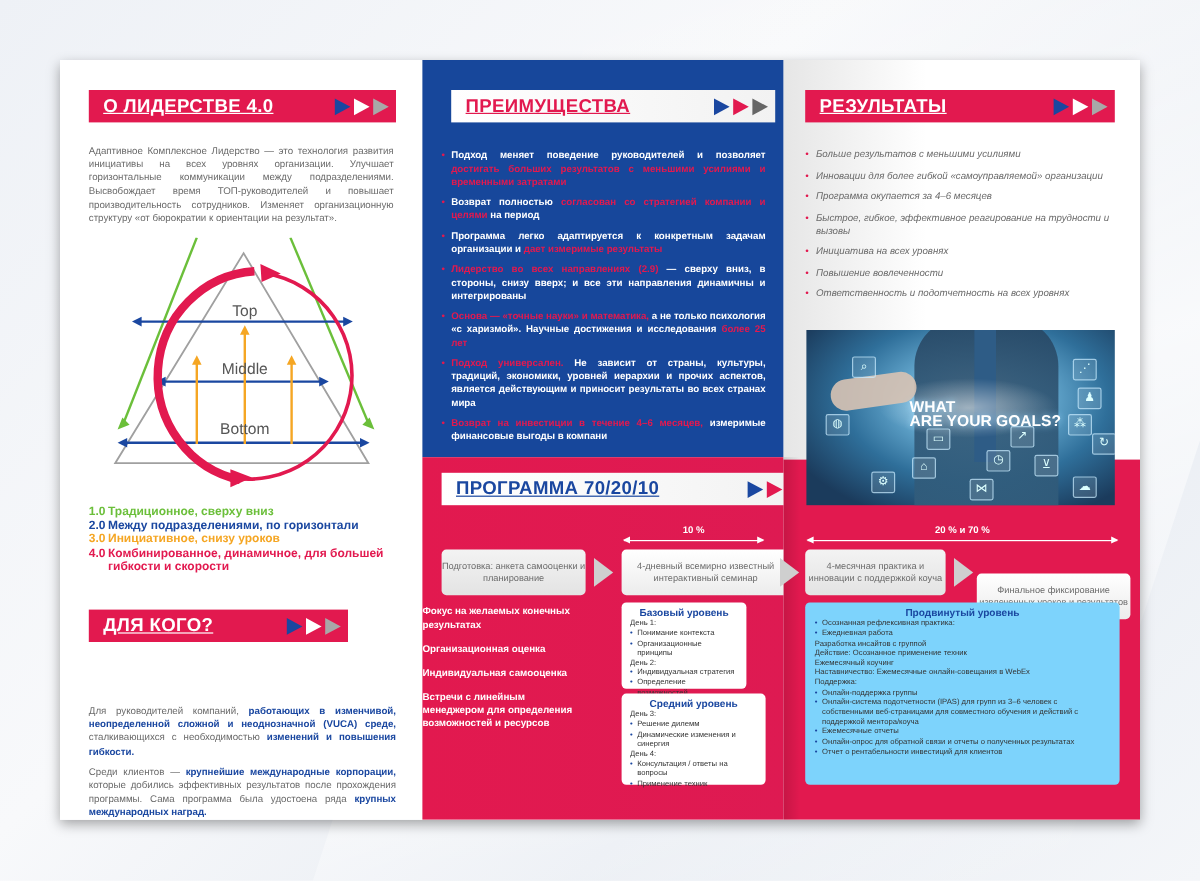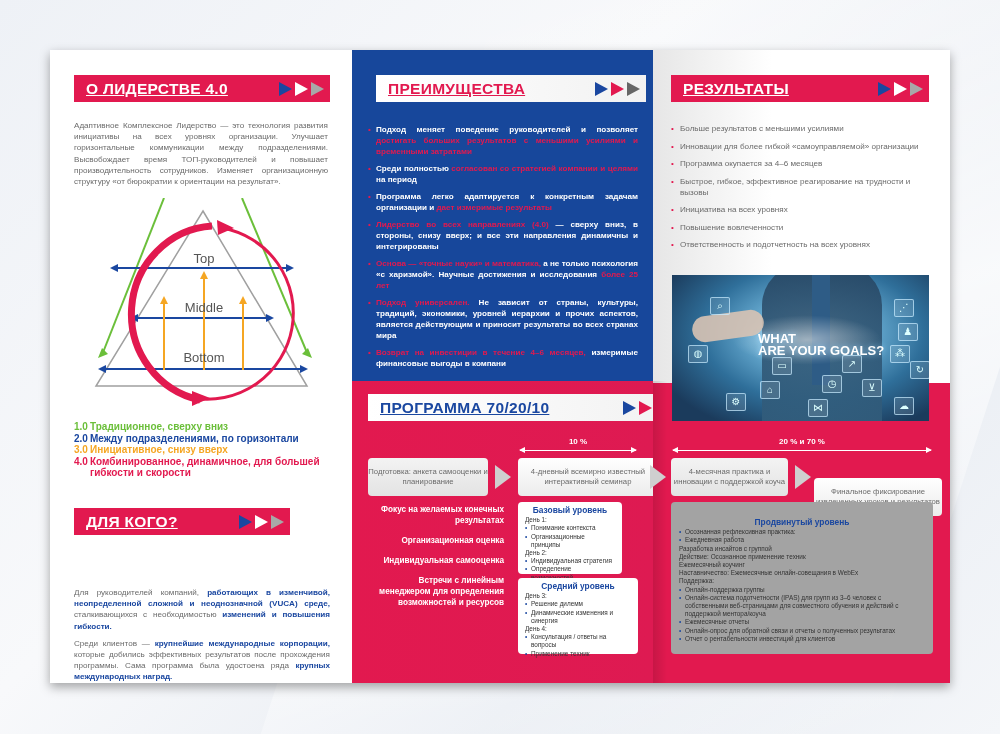--- a/index.html
+++ b/index.html
@@ -68,53 +68,53 @@
     text-align: center; display: flex; align-items: center; justify-content: center;
   }
   .flow-box.grey { background: linear-gradient(180deg,#f3f3f3 0%, #e3e3e3 100%); }
   .flow-arrow { position: absolute; width: 0; height: 0; border-top: 12px solid transparent; border-bottom: 12px solid transparent; border-left: 16px solid #cfcfcf; }
   .pct { position: absolute; color: #fff; font-size: 8px; font-weight: bold; text-align: center; }
   .pct-line { position: absolute; height: 1px; background: #fff; }
   .pct-line::before, .pct-line::after { content: ""; position: absolute; top: -3px; width: 0; height: 0; border-top: 3.5px solid transparent; border-bottom: 3.5px solid transparent; }
   .pct-line::before { left: -1px; border-right: 6px solid #fff; }
   .pct-line::after { right: -1px; border-left: 6px solid #fff; }
 
-  .focus-list { position: absolute; left: 17px; top: 454px; width: 135px; color: #fff; font-weight: bold; font-size: 8.2px; line-height: 11px; text-align: right; }
+  .focus-list { position: absolute; left: 0; top: 454px; width: 135px; color: #fff; font-weight: bold; font-size: 8.2px; line-height: 11px; }
   .focus-list div { margin-bottom: 9px; }
 
   .level-card {
     position: absolute; background: #ffffff; border-radius: 4px;
     font-size: 6.4px; line-height: 8.2px; color: #334; padding: 4px 7px;
   }
   .level-card .lt { color: #1a47a0; font-weight: bold; font-size: 8.4px; text-align: center; margin-bottom: 2px; }
   .level-card .bl { padding-left: 6px; position: relative; color: #333; }
   .level-card .bl::before { content: "•"; position: absolute; left: 0; color: #1a47a0; }
   .level-card .dh { color: #333; }
 
   
   .r-top { position: absolute; left: 0; top: 0; width: 100%; height: 333px; background: linear-gradient(90deg,#e6e6e6 0%, #ffffff 40%, #ffffff 100%); }
   .r-bot { position: absolute; left: 0; top: 333px; width: 100%; height: 300px; background: #e2194f; }
   .res-list { position: absolute; left: 18px; top: 73px; width: 258px; list-style: none; font-size: 8.1px; line-height: 11px; color: #6a6a6a; }
-  .res-list li { position: relative; padding-left: 9px; margin-bottom: 6.5px; }
+  .res-list li { position: relative; padding-left: 9px; margin-bottom: 6.5px; font-style: italic; }
   .res-list li::before { content: "•"; position: absolute; left: 0; color: #e2194f; }
 
   .photo {
     position: absolute; left: 19px; top: 225px; width: 257px; height: 146px; overflow: hidden;
     background: radial-gradient(ellipse at 55% 40%, #bfe6f8 0%, #6fb3d8 25%, #2f6f9a 55%, #1b3b5c 85%);
   }
   .photo .suit { position: absolute; left: 90px; top: -10px; width: 120px; height: 170px; background: linear-gradient(180deg,#26435f 0%, #34607f 100%); border-radius: 40px 40px 0 0; opacity: 0.85; }
   .photo .tie { position: absolute; left: 140px; top: 0; width: 18px; height: 110px; background: #2e5c86; }
   .photo .hand { position: absolute; left: 20px; top: 38px; width: 72px; height: 26px; background: #d8c3b4; border-radius: 14px; opacity: 0.9; transform: rotate(-8deg); }
   .photo .goals { position: absolute; left: 86px; top: 58px; color: #fff; font-weight: bold; font-size: 13px; line-height: 12px; text-shadow: 0 0 6px rgba(160,220,255,0.9); }
   .photo .ic { position: absolute; width: 20px; height: 18px; border: 1px solid rgba(200,235,255,0.7); border-radius: 2px; background: rgba(255,255,255,0.12); color: #dff; font-size: 10px; text-align: center; line-height: 16px; }
   .photo .glow { position: absolute; left: 60px; top: 40px; width: 150px; height: 50px; background: radial-gradient(ellipse, rgba(255,255,255,0.5) 0%, rgba(255,255,255,0) 70%); }
 
   .adv-card {
     position: absolute; left: 18px; top: 449px; width: 262px; height: 170px;
-    background: #a3a3a3; border-radius: 4px; padding: 16px 8px;
+    background: #7dd3fc; border-radius: 4px; padding: 4px 8px;
     font-size: 6.4px; line-height: 8.2px; color: #333;
   }
   .adv-card .lt { color: #1a47a0; font-weight: bold; font-size: 8.4px; text-align: center; margin-bottom: 2px; }
   .adv-card .bl { padding-left: 6px; position: relative; }
   .adv-card .bl::before { content: "•"; position: absolute; left: 0; color: #1a47a0; }
   .seam { position: absolute; top: 331px; left: 0; width: 14px; height: 302px; background: linear-gradient(90deg, rgba(0,0,0,0.12), rgba(0,0,0,0)); }
 </style>
 </head>
 <body>
 
@@ -174,21 +174,21 @@
       <div class="row" style="color:#6bbf3a">
         <span class="num">1.0</span>
           <span>Традиционное, сверху вниз</span>
       </div>
       <div class="row" style="color:#1a47a0">
         <span class="num">2.0</span>
           <span>Между подразделениями, по горизонтали</span>
       </div>
       <div class="row" style="color:#f5a623">
         <span class="num">3.0</span>
-          <span>Инициативное, снизу вверх</span>
+          <span>Инициативное, снизу уроков</span>
       </div>
       <div class="row" style="color:#e2194f">
         <span class="num">4.0</span>
           <span>Комбинированное, динамичное, для большей гибкости и скорости</span>
       </div>
     </div>
 
     <div class="hbar pink" style="left:24px; top:458px; width:216px;">
       <span class="title">ДЛЯ КОГО?</span>
       <span class="arrows">
@@ -216,23 +216,23 @@
       <span class="title">ПРЕИМУЩЕСТВА</span>
       <span class="arrows">
         <span class="tri" style="border-left-color:#1a47a0"></span>
         <span class="tri" style="border-left-color:#e2194f"></span>
         <span class="tri" style="border-left-color:#666666"></span>
       </span>
     </div>
 
     <ul class="adv-list">
       <li><span>Подход меняет поведение руководителей и позволяет </span><span class="hl">достигать больших результатов с меньшими усилиями и временными затратами</span><span></span></li>
-      <li><span>Среди полностью </span><span class="hl">согласован со стратегией компании и целями</span><span> на период</span></li>
+      <li><span>Возврат полностью </span><span class="hl">согласован со стратегией компании и целями</span><span> на период</span></li>
       <li><span>Программа легко адаптируется к конкретным задачам организации и </span><span class="hl">дает измеримые результаты</span><span></span></li>
-      <li><span class="hl">Лидерство во всех направлениях (4.0)</span><span> — сверху вниз, в стороны, снизу вверх; и все эти направления динамичны и интегрированы</span></li>
+      <li><span class="hl">Лидерство во всех направлениях (2.9)</span><span> — сверху вниз, в стороны, снизу вверх; и все эти направления динамичны и интегрированы</span></li>
       <li><span class="hl">Основа — «точные науки» и математика,</span><span> а не только психология «с харизмой». Научные достижения и исследования </span><span class="hl">более 25 лет</span></li>
       <li><span class="hl">Подход универсален.</span><span> Не зависит от страны, культуры, традиций, экономики, уровней иерархии и прочих аспектов, является действующим и приносит результаты во всех странах мира</span></li>
       <li><span class="hl">Возврат на инвестиции в течение 4–6 месяцев,</span><span> измеримые финансовые выгоды в компани</span></li>
     </ul>
 
     <div class="hbar white" style="left:16px; top:344px; width:306px; color:#1a47a0;">
       <span class="title">ПРОГРАММА 70/20/10</span>
       <span class="arrows">
         <span class="tri" style="border-left-color:#1a47a0"></span>
         <span class="tri" style="border-left-color:#e2194f"></span>

